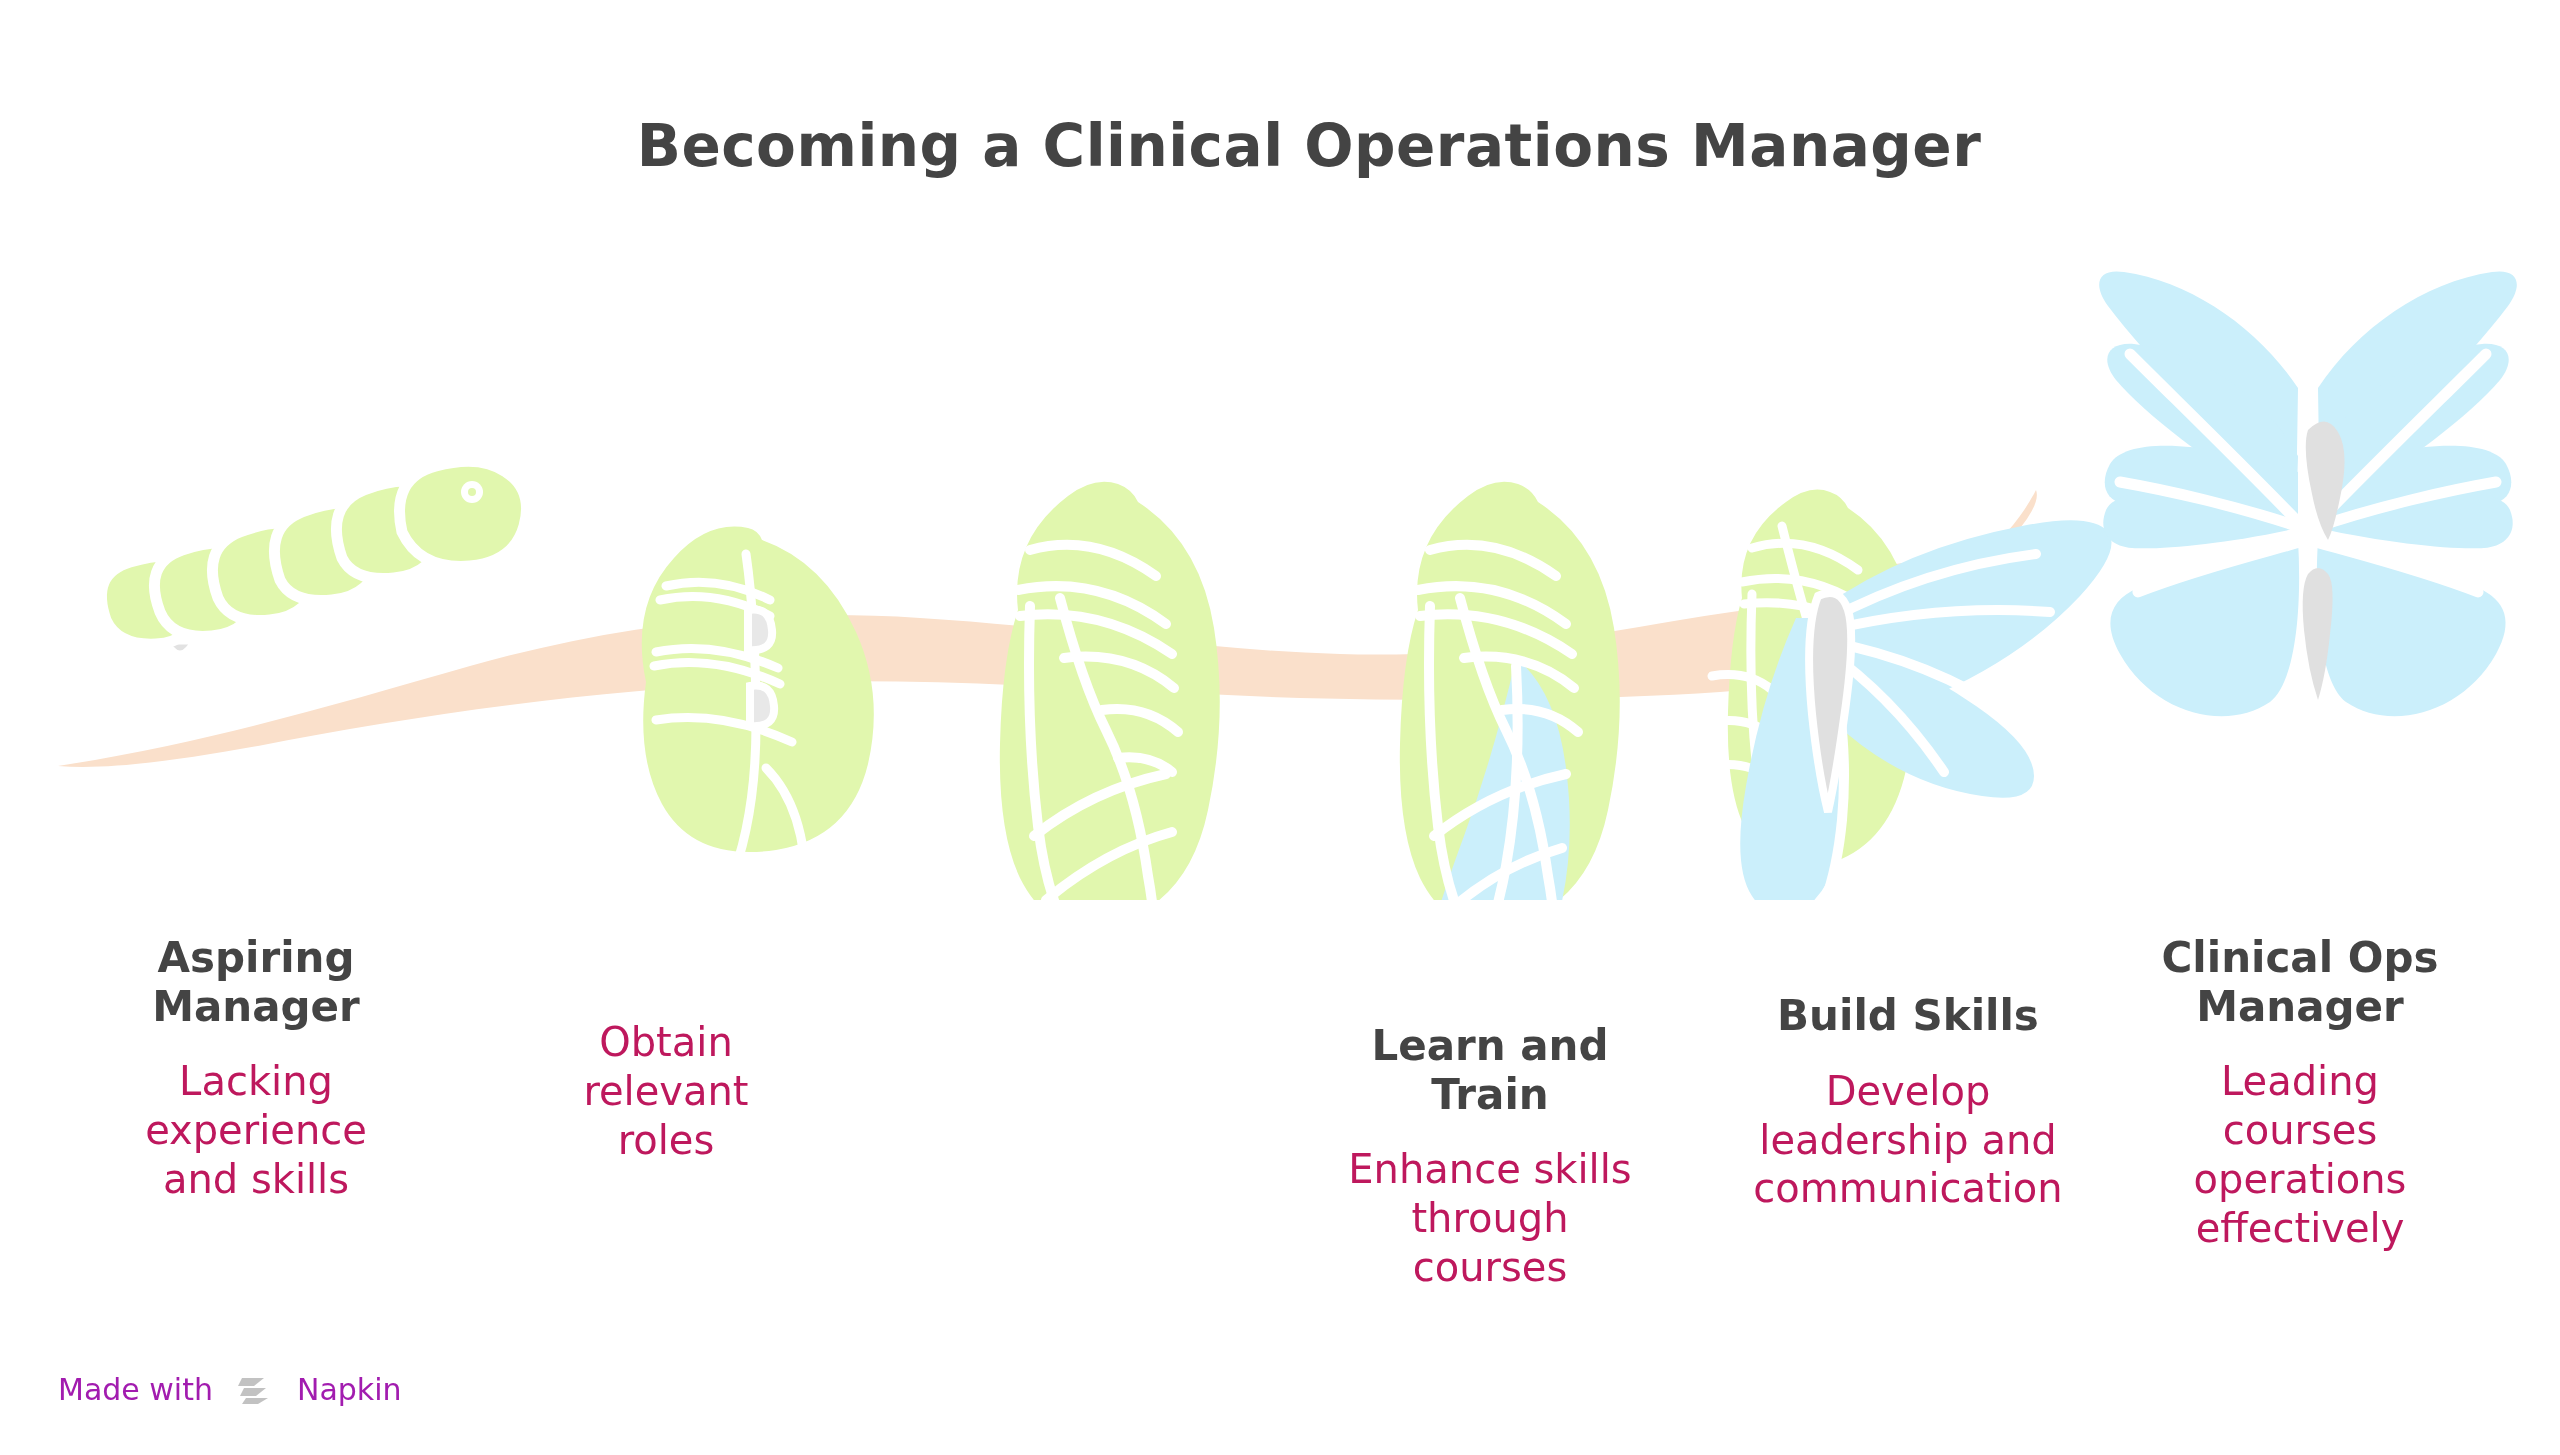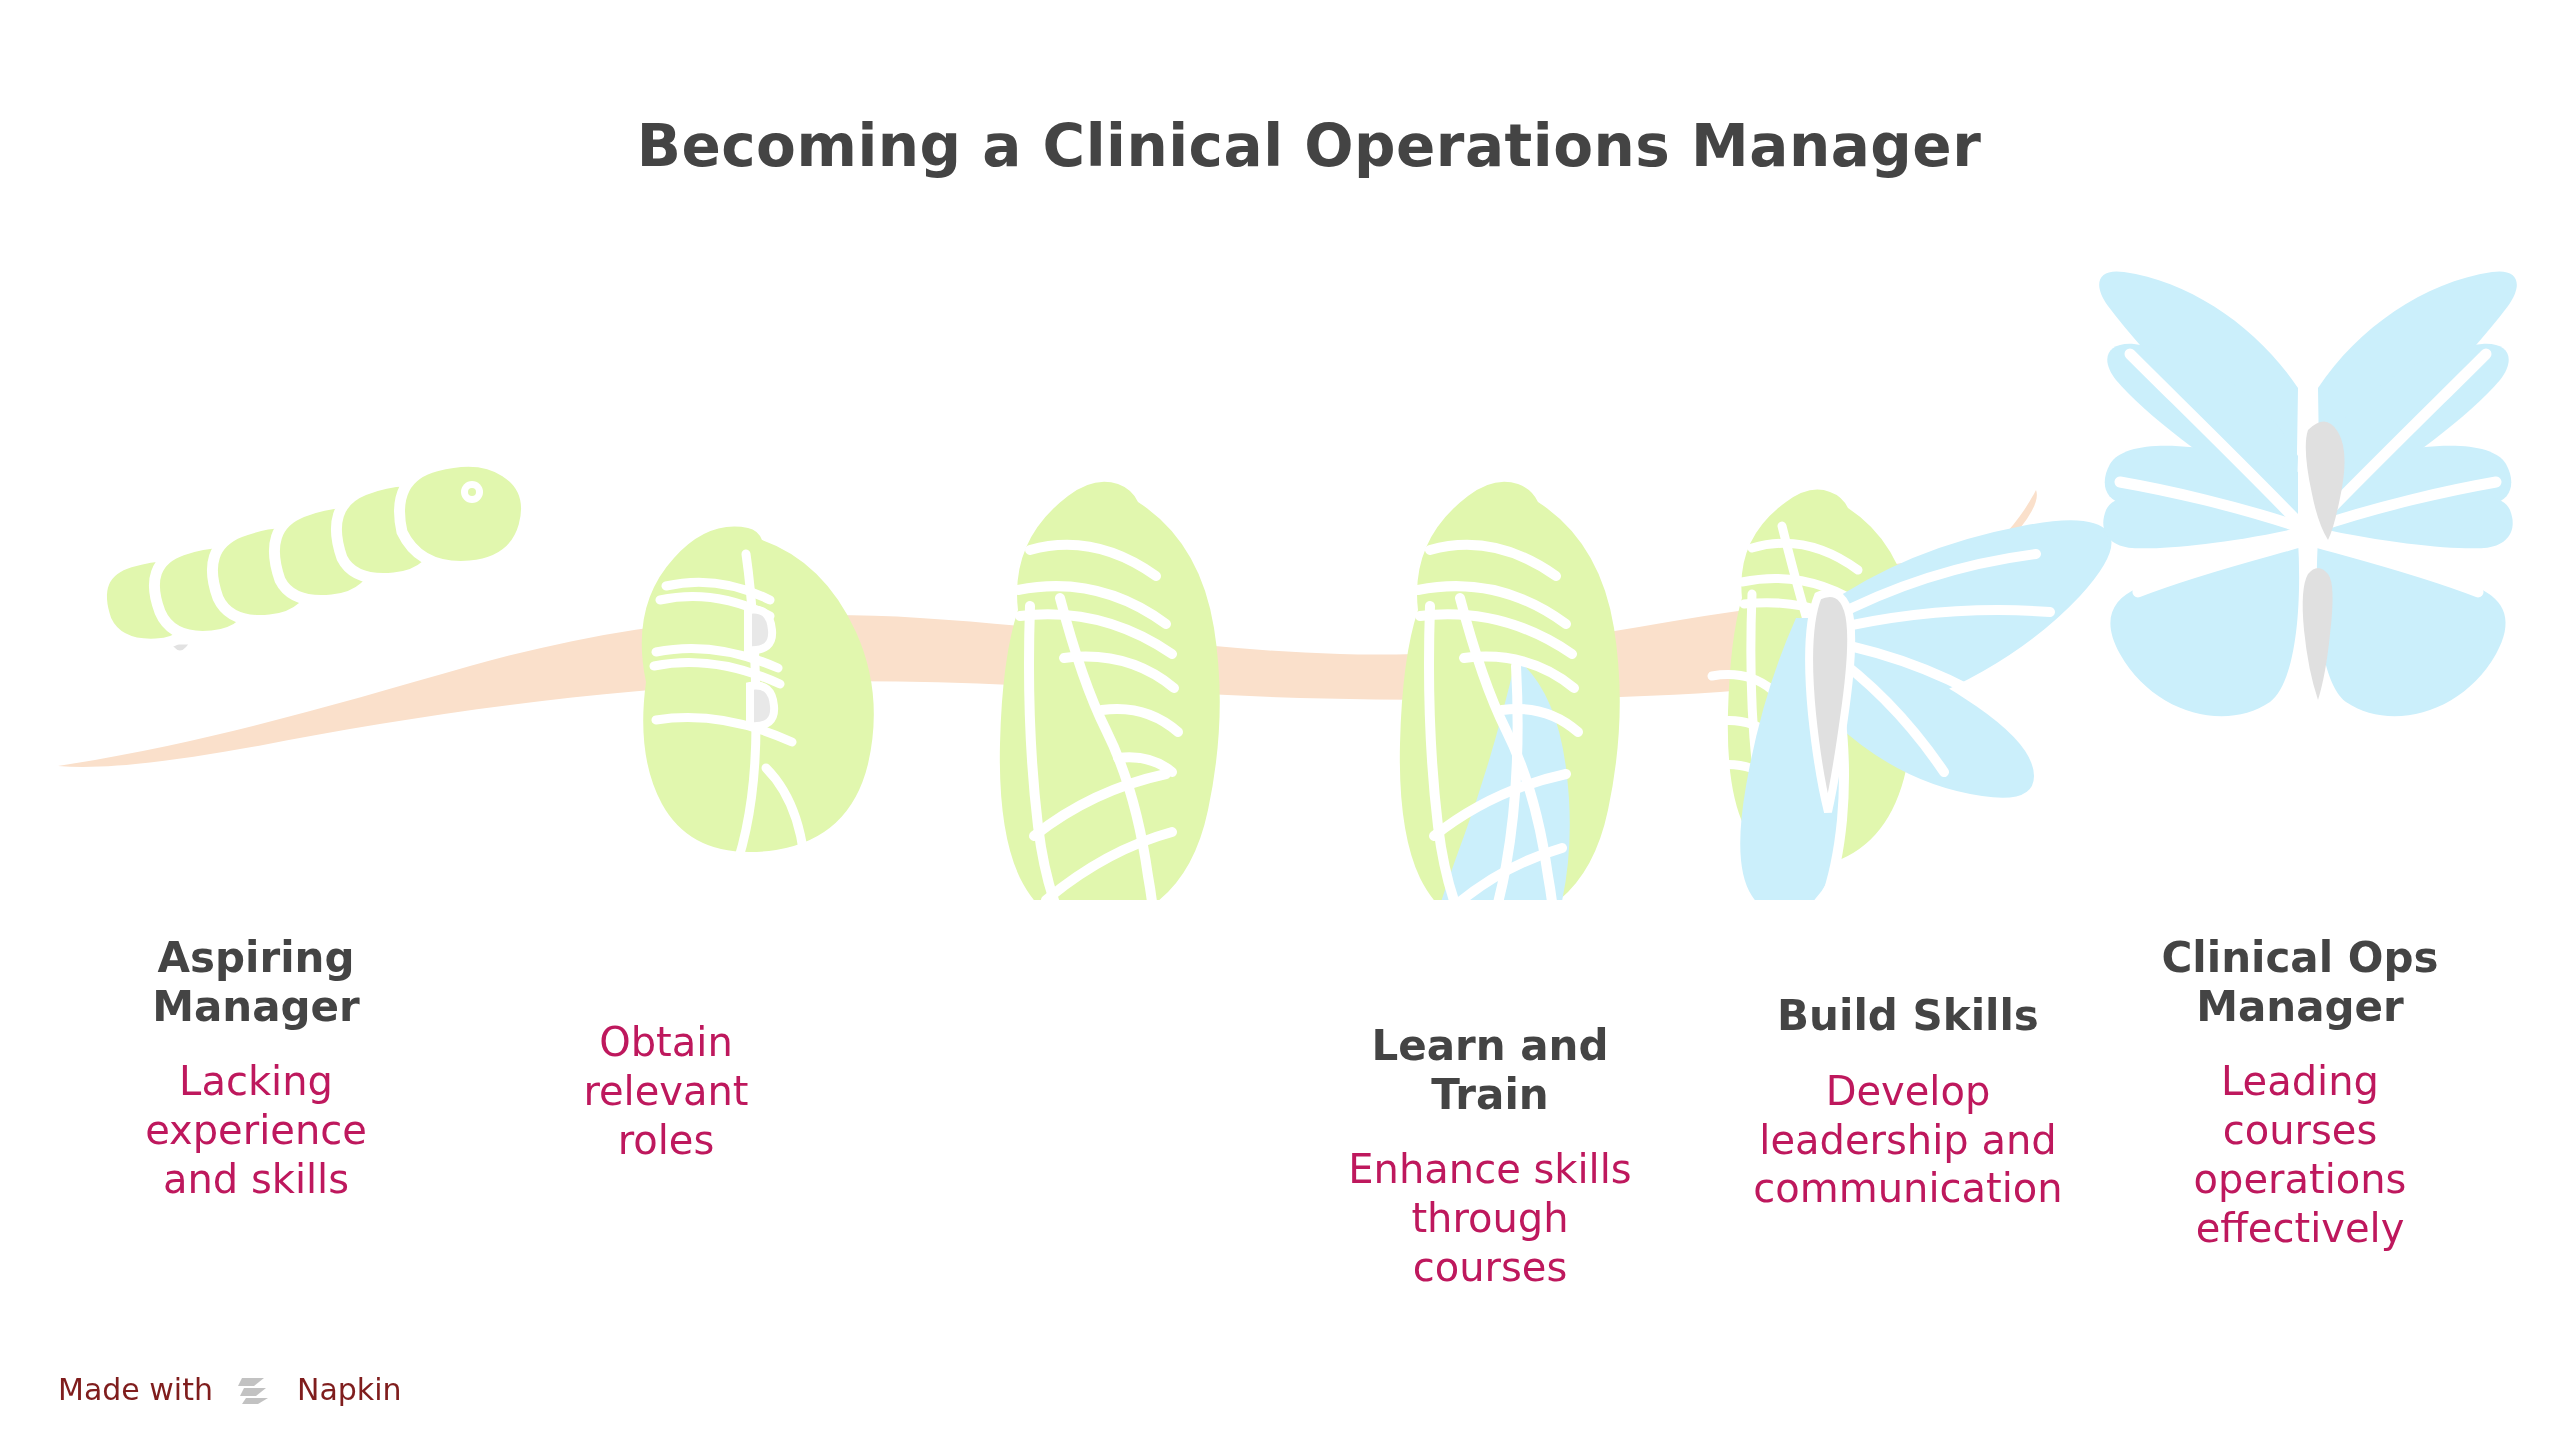--- a/index.html
+++ b/index.html
@@ -69,21 +69,21 @@
   }
 
   
   #footer {
     position: absolute;
     left: 58px;
     top: 1372px;
     display: flex;
     align-items: center;
     gap: 25px;
-    color: #7f1d1d;
+    color: #a21caf;
     font-size: 30px;
     font-family: "DejaVu Sans", "Liberation Sans", sans-serif;
   }
   #footer .napkin-mark {
     display: inline-block;
     width: 34px;
     height: 30px;
   }
 </style>
 </head>

